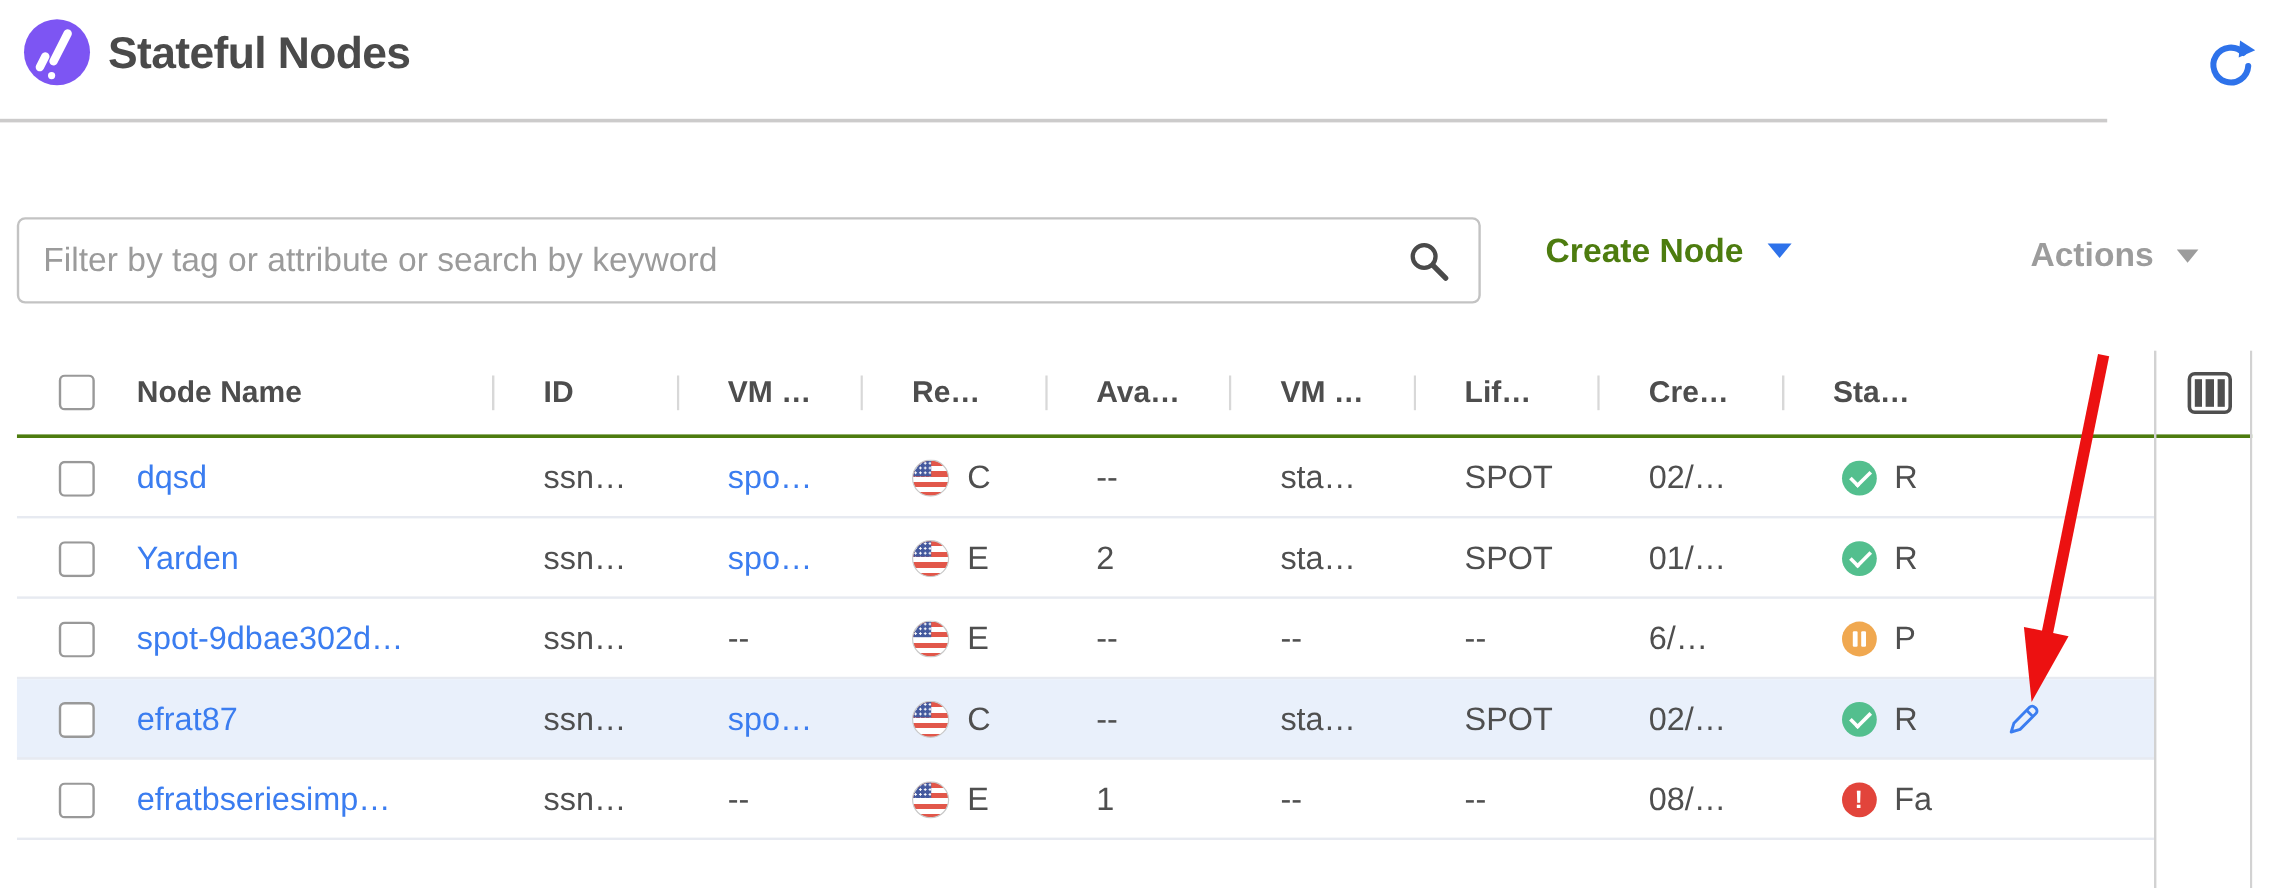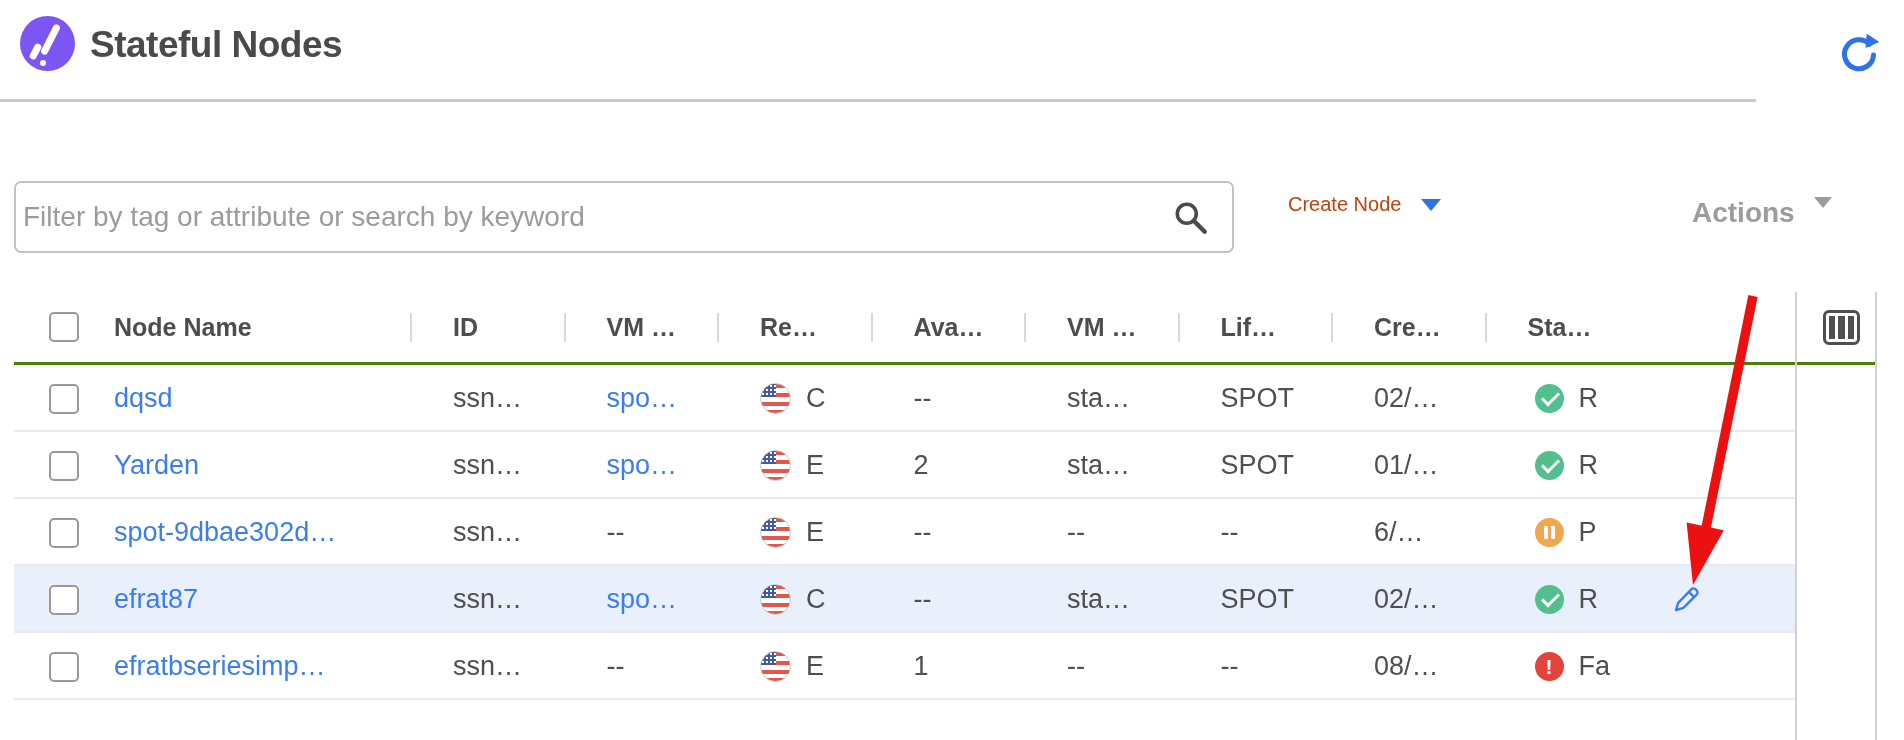--- a/index.html
+++ b/index.html
@@ -11,28 +11,28 @@
   
   .topbar{position:absolute;left:0;top:0;width:1756px;height:99px;border-bottom:3px solid #cccbcb;background:#fff}
   .logo{position:absolute;left:20px;top:16px;width:55px;height:55px;border-radius:50%;background:#7d55f3}
   .logo .slash-long{position:absolute;left:27px;top:7px;width:7px;height:33px;background:#fff;border-radius:5px;transform:rotate(27deg)}
   .logo .slash-short{position:absolute;left:12px;top:27px;width:7px;height:17px;background:#fff;border-radius:5px;transform:rotate(27deg)}
   .logo .dot{position:absolute;left:20px;top:44px;width:6px;height:6px;background:#fff;border-radius:50%}
   .page-title{position:absolute;left:90px;top:24px;font-size:37px;font-weight:bold;color:#4a4a4a;letter-spacing:-.5px;white-space:nowrap}
   .refresh-btn{position:absolute;left:1836px;top:32px;width:46px;height:44px;cursor:pointer}
   
   .filter-input{position:absolute;left:14px;top:181px;width:1220px;height:72px;box-sizing:border-box;
-    border:2px solid #c3c3c3;border-radius:7px;font-size:28px;color:#555;padding:0 75px 0 7px;outline:none;
+    border:2px solid #c3c3c3;border-radius:7px;font-size:28px;color:#555;padding:0 75px 0 20px;outline:none;
     font-family:"Liberation Sans",sans-serif}
   .filter-input::placeholder{color:#9b9b9b}
   .search-icon{position:absolute;left:1172px;top:199px;width:38px;height:38px;pointer-events:none}
   .create-node{position:absolute;left:1288px;top:193px;display:flex;align-items:center;gap:20px;cursor:pointer}
-  .create-node .lbl{font-size:20px;font-weight:normal;color:#c2410c;white-space:nowrap}
+  .create-node .lbl{font-size:28px;font-weight:bold;color:#4d7c0f;white-space:nowrap}
   .caret{width:0;height:0;border-left:10px solid transparent;border-right:10px solid transparent;border-top:12px solid #2e72ea}
-  .actions{position:absolute;left:1692px;top:197px;display:flex;gap:19px;cursor:pointer}
+  .actions{position:absolute;left:1692px;top:197px;display:flex;align-items:center;gap:19px;cursor:pointer}
   .actions .lbl{font-size:28px;font-weight:bold;color:#9c9c9c;white-space:nowrap}
   .actions .caret{border-top-color:#9c9c9c;border-left-width:9px;border-right-width:9px;border-top-width:11px}
   
   .table{position:absolute;left:14px;top:292px;width:1863px;height:448px;overflow:hidden}
   .trow{display:grid;grid-template-columns:86px 310px repeat(8,153.5px) 157px 82px;align-items:center;position:relative}
   .thead{height:73px;border-bottom:3px solid #4d7c0f;box-sizing:border-box;font-weight:bold;font-size:25px;color:#4d4d4d}
   .row{height:67px;box-sizing:border-box;font-size:27px}
   .row::after{content:"";position:absolute;left:0;bottom:0;width:1781px;height:2px;background:#e7eaf1}
   .row.hl{background:linear-gradient(to right,#e9f0fb 0 1781px,#fff 1781px)}
   .cell{padding-left:43px;white-space:nowrap;overflow:hidden;position:relative}

